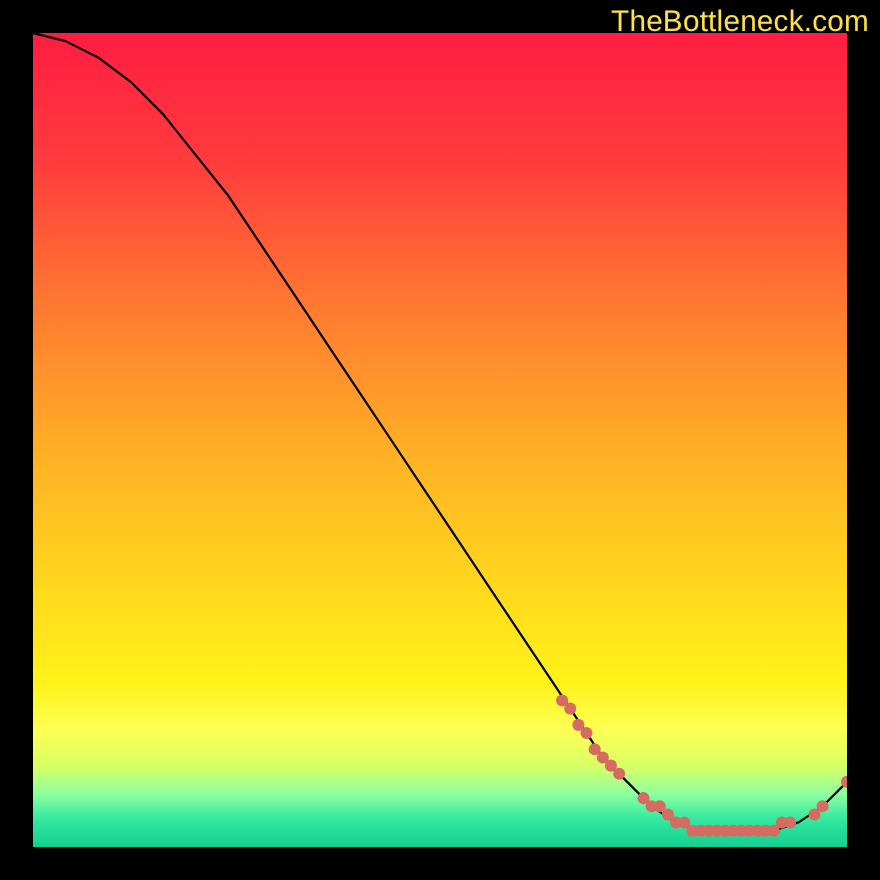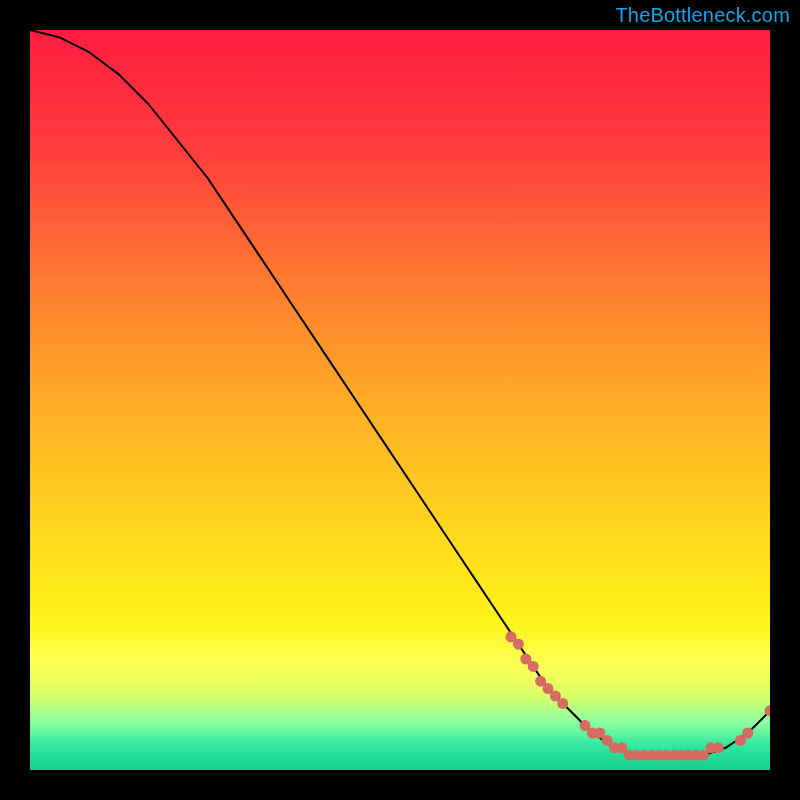--- a/index.html
+++ b/index.html
@@ -14,22 +14,22 @@
   .frame {
     position: relative;
     width: 800px;
     height: 800px;
     background: #000;
   }
   .watermark {
     position: absolute;
     top: 4px;
     right: 10px;
-    color: #0ea5e9;
-    font-size: 20px;
+    color: #fde047;
+    font-size: 27px;
     font-weight: 400;
     letter-spacing: 0.2px;
     z-index: 10;
   }
   .plot-area {
     position: absolute;
     left: 30px;
     top: 30px;
     width: 740px;
     height: 740px;

